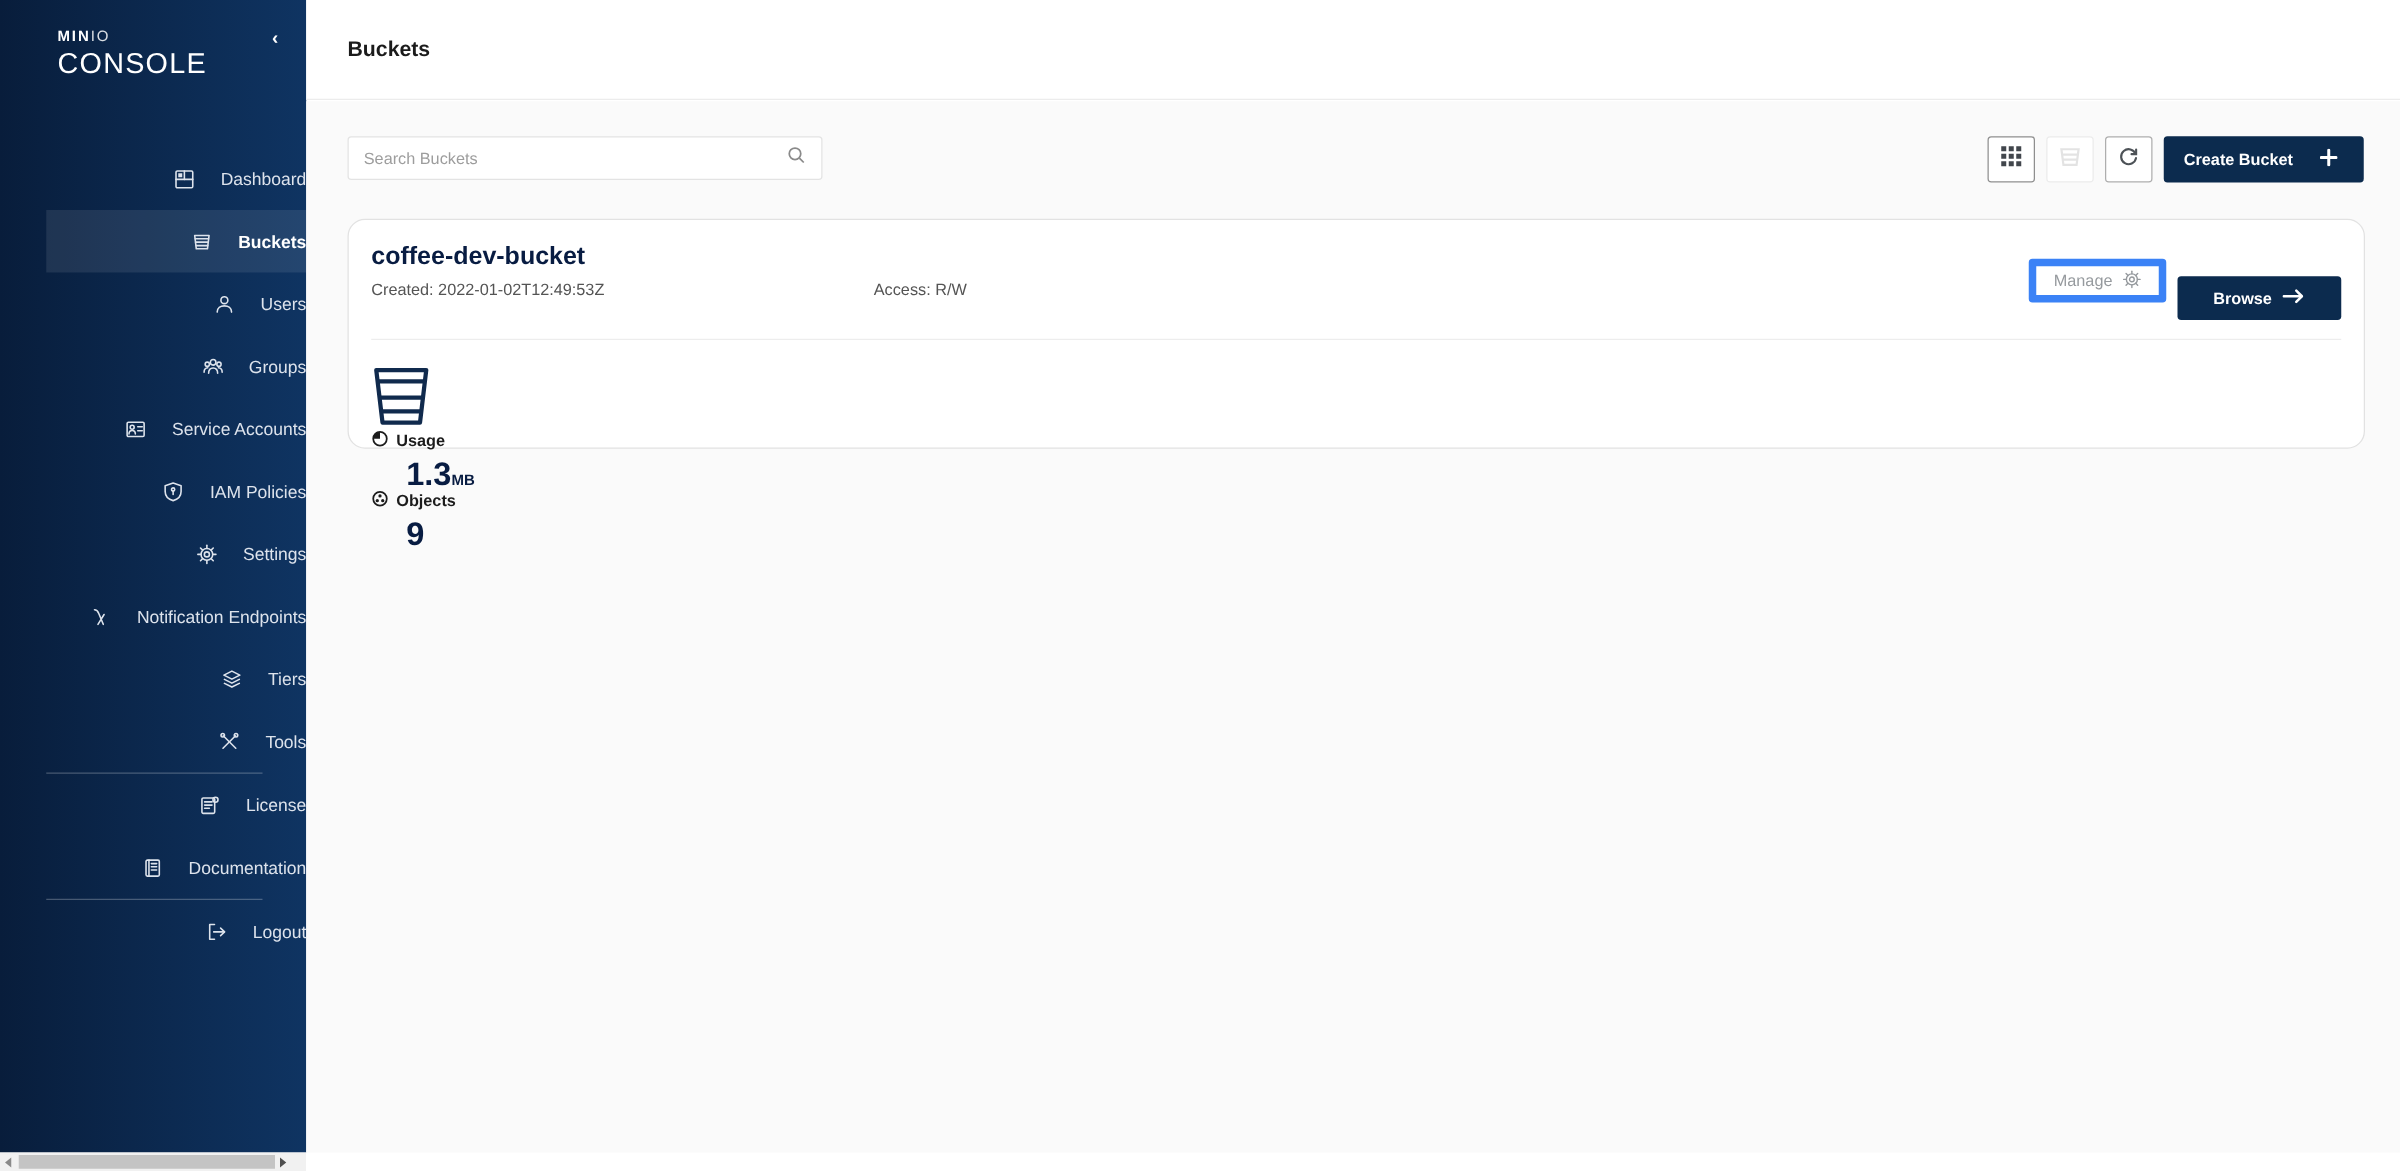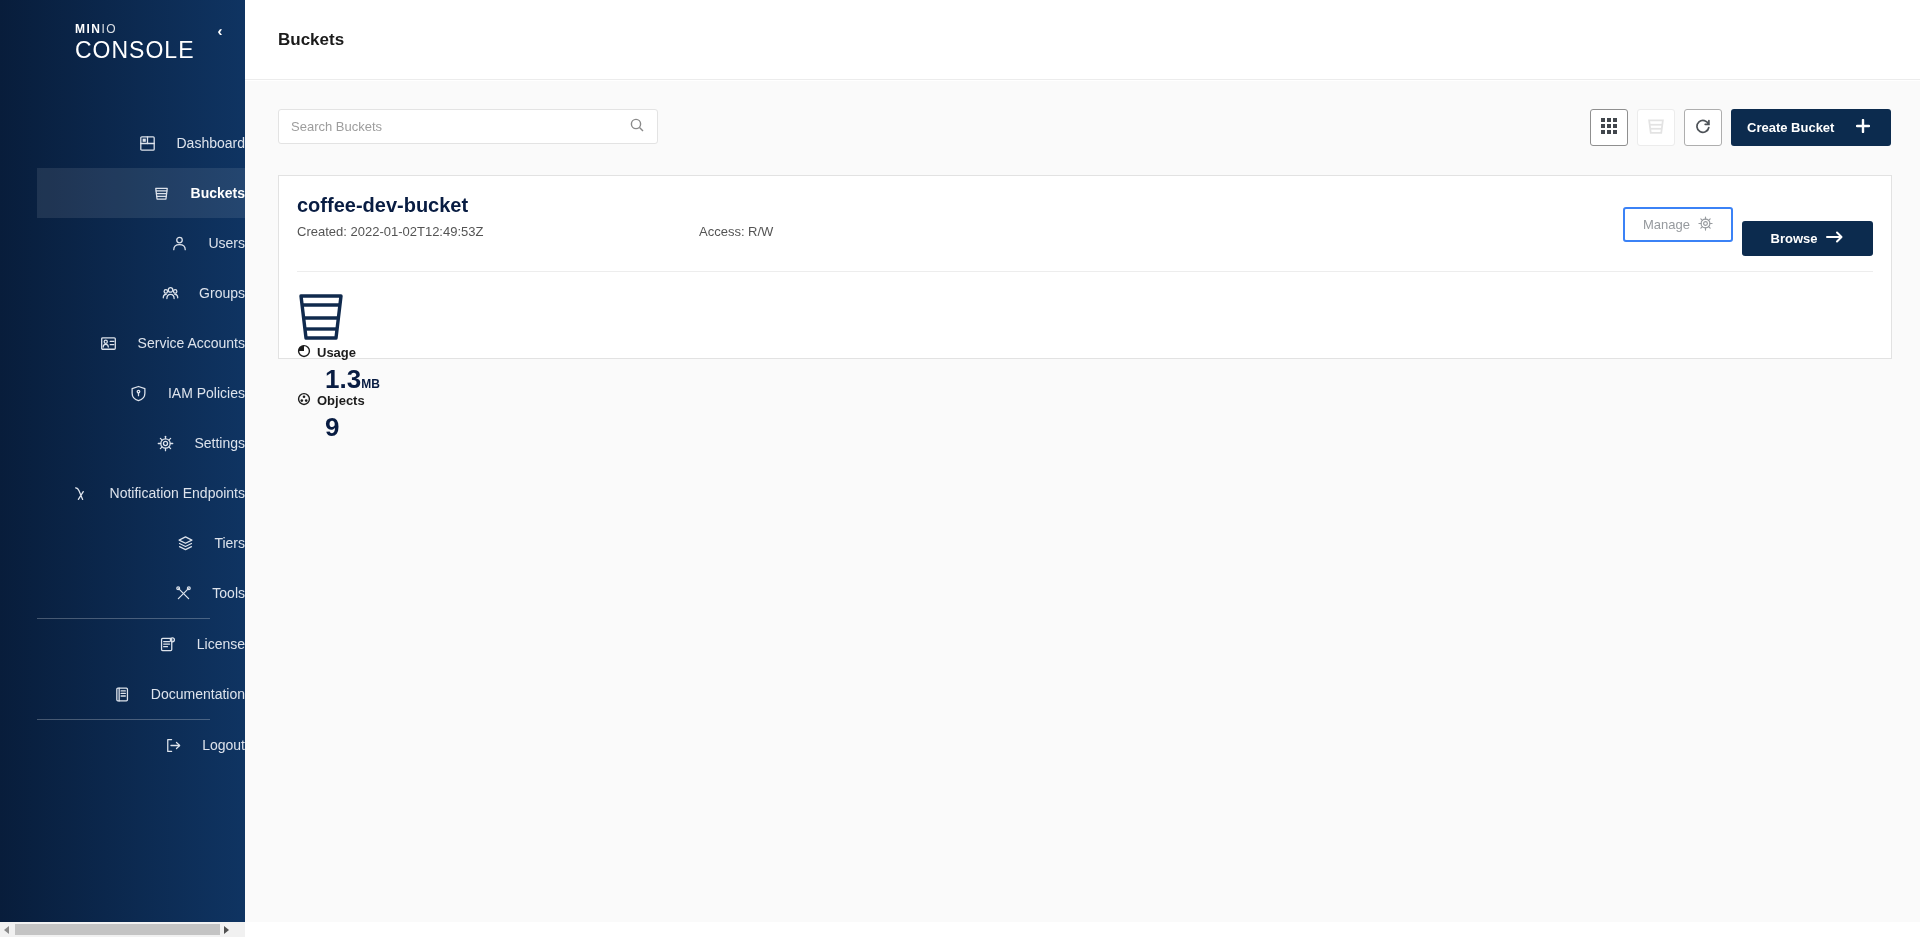--- a/index.html
+++ b/index.html
@@ -2,21 +2,21 @@
 <html><head>
 <meta charset="utf-8">
 <style>
   * { margin:0; padding:0; box-sizing:border-box; }
   html,body { width:1920px; height:937px; overflow:hidden; background:#fff;
     font-family:"Liberation Sans", sans-serif; }
   body { position:relative; }
 
   
   .sidebar { position:absolute; left:0; top:0; width:245px; height:922px;
-    background:linear-gradient(90deg,#081d3b 0%,#0f3462 100%); color:#dde3ec;padding-left:29px; }
+    background:linear-gradient(90deg,#081d3b 0%,#0f3462 100%); color:#dde3ec; }
   .logo-row { padding:22px 0 0 46px; position:relative; }
   .logo-minio { font-size:12px; letter-spacing:1.5px; color:#fff; }
   .logo-minio .b { font-weight:bold; }
   .logo-minio .l { font-weight:normal; opacity:.85; }
   .logo-console { font-size:23px; font-weight:400; letter-spacing:1px; color:#fff; margin-top:1px; }
   .collapse-btn { position:absolute; right:16px; top:22px; width:18px; height:18px;
     color:#fff; font-size:15px; font-weight:bold; cursor:pointer; line-height:18px; text-align:center; }
   .nav { position:absolute; top:118px; left:0; right:0; }
   .nav-item { margin-left:37px; height:50px; display:flex; align-items:center;
     padding-left:16px; cursor:pointer;justify-content:flex-end; }
@@ -58,27 +58,27 @@
     align-items:center; justify-content:center; cursor:pointer; }
   .sq-btn.grid-active { border:1px solid #8f8f8f; }
   .sq-btn.disabled { border:1px solid #ececec; cursor:default; }
   .sq-btn.refresh { border:1px solid #aeaeae; }
   .create-btn { height:37px; min-width:160px; background:#0c2b4e; border:none; border-radius:3px;
     color:#fff; font-size:13px; font-weight:bold; display:flex; align-items:center; justify-content:flex-start;
     gap:22px; padding:0 16px; cursor:pointer; font-family:"Liberation Sans", sans-serif; }
 
   
   .card { margin-top:29px; width:1614px; height:184px; background:#fff; border:1px solid #e2e2e2;
-    border-radius:0; cursor:pointer; }
+    border-radius:14px; cursor:pointer; }
   .card-header { display:flex; justify-content:space-between; padding:18px 18px 0 18px; }
   .bucket-name { font-size:20px; font-weight:bold; color:#081c42; }
   .meta-row { display:flex; margin-top:7px; font-size:13px; color:#545454;justify-content:center; }
   .meta-created { width:402px; }
   .card-actions { display:flex; gap:9px; padding-top:13px; }
-  .manage-btn { width:110px; height:35px; background:#fff; border:2px solid #3b82f6; border-radius:3px;
+  .manage-btn { width:110px; height:35px; background:#fff; border:6px solid #3b82f6; border-radius:3px;
     color:#969a9e; font-size:13px; display:flex; align-items:center; justify-content:center; gap:8px;
     cursor:pointer; font-family:"Liberation Sans", sans-serif; }
   .browse-btn { width:131px; height:35px; background:#0c2b4e; border:none; border-radius:3px;
     color:#fff; font-size:13px; font-weight:bold; display:flex; align-items:center; justify-content:center;
     gap:9px; cursor:pointer; font-family:"Liberation Sans", sans-serif;margin-top:14px; }
   .card-divider { margin:15px 18px 0 18px; border-top:1px solid #ededed; }
   .card-body { display:flex; padding:16px 18px 0 18px;flex-direction:column; }
   .bucket-glyph { width:48px; height:56px; margin-right:38px; }
   .metric { margin-right:36px; }
   .metric-label { display:flex; align-items:center; gap:6px; font-size:13px; font-weight:bold; color:#1c1c1c; }

